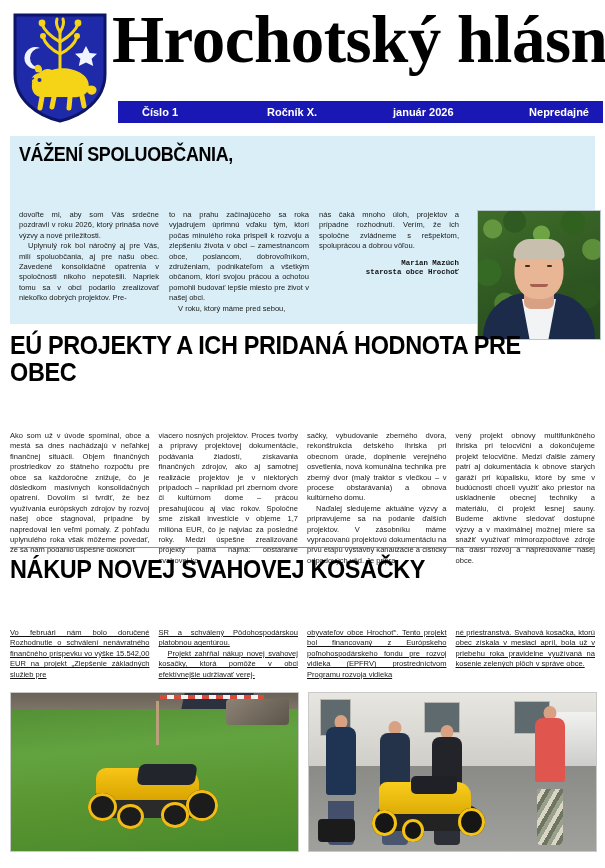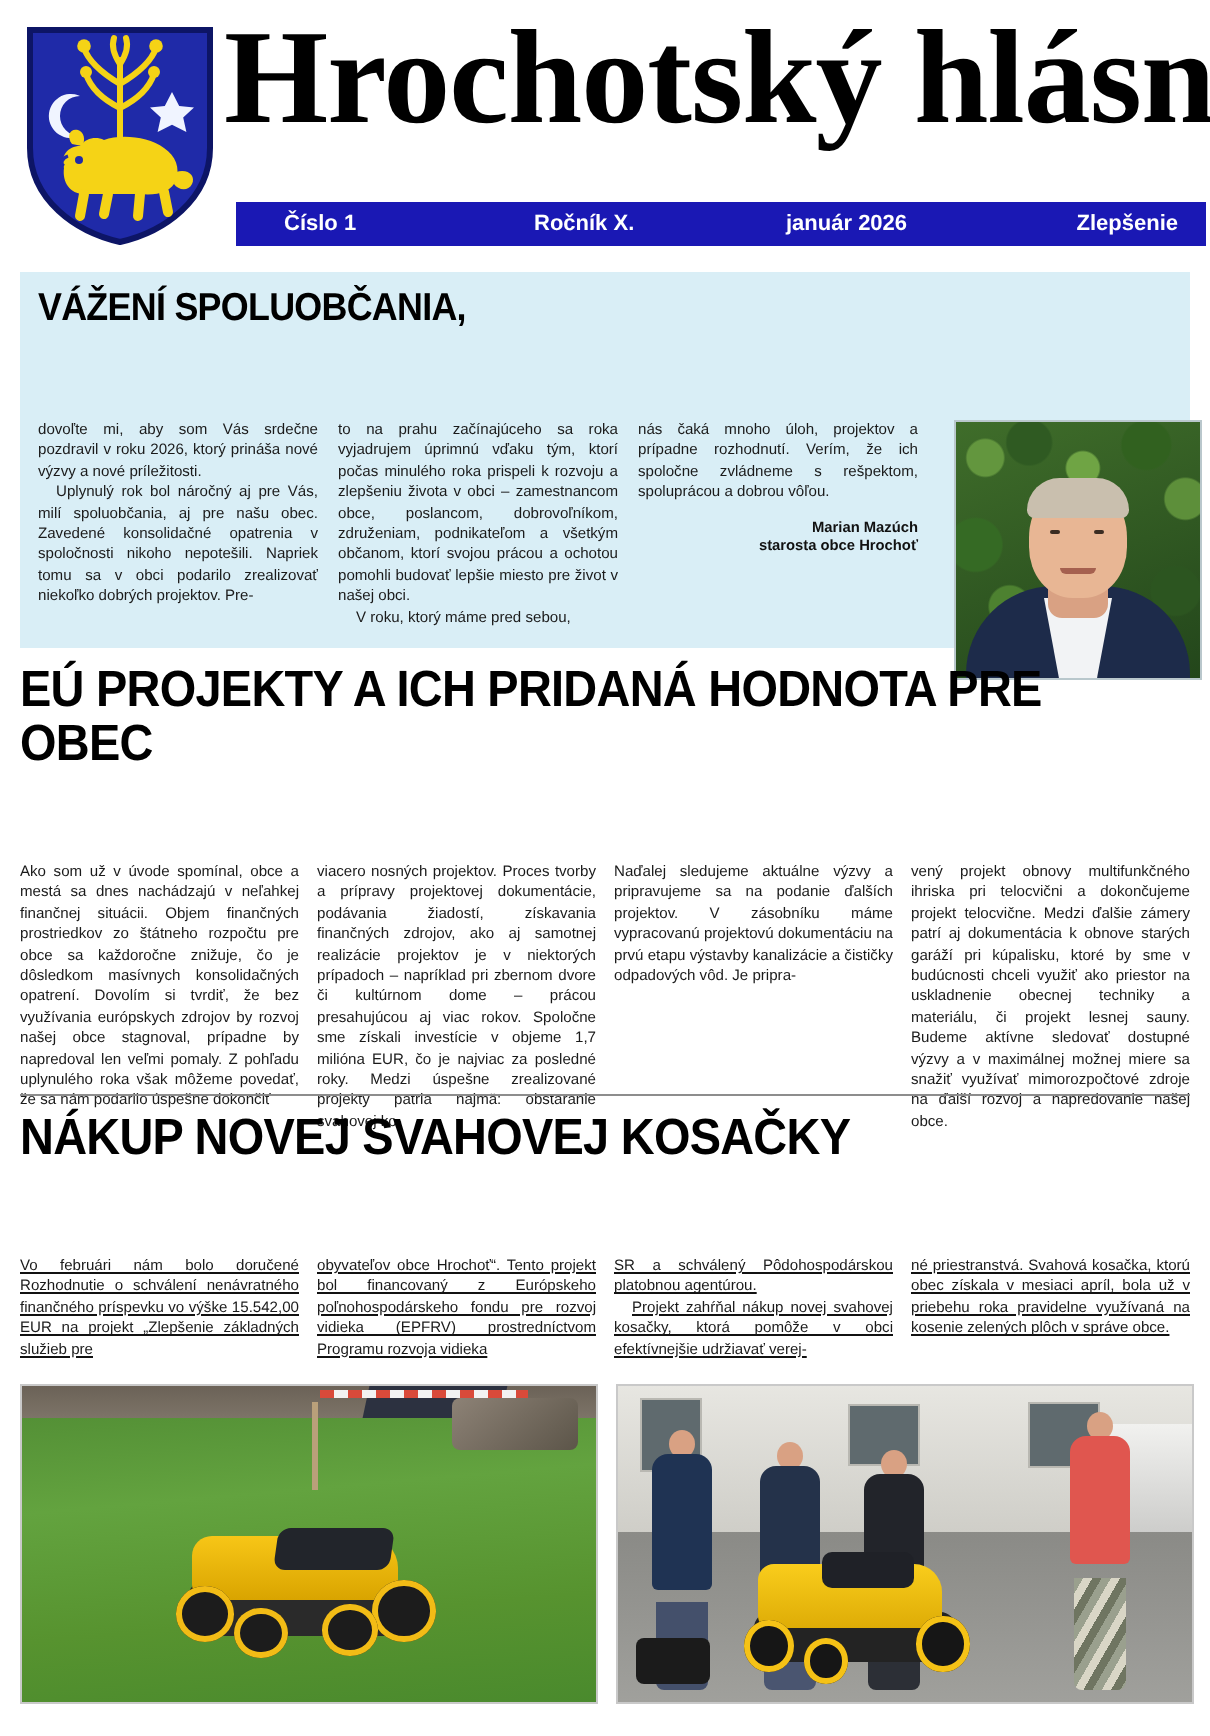--- a/index.html
+++ b/index.html
@@ -77,20 +77,21 @@
   .a1 .cols{ gap:10px; }
   .a1 .col-text{ flex:0 0 140px; }
   .a1 .col-photo{ flex:0 0 132px; position:relative; }
   .sign{
     margin-top:7px;
     text-align:right;
     font-size:7.4px;
     line-height:9.6px;
     font-weight:700;
     color:#111;
+    font-family:Liberation Mono, monospace;
   }
   .portrait{
     position:absolute; right:0; top:0; width:122px; height:128px;
     border:1px solid #b9c7cc;
     overflow:hidden;
     background:#2e4a22;
   }
   .portrait .foliage{
     position:absolute; inset:0;
     background:
@@ -261,21 +262,21 @@
       <path d="M30 85 L28 96 M42 85 L40 95 M58 85 L57 96 M70 84 L72 94" stroke="#f5d316" stroke-width="5" stroke-linecap="round"></path>
       <path d="M76 74 C82 72 86 76 84 80 C82 84 77 83 75 80" fill="#f5d316"></path>
     </svg>
 
     <div class="masthead-title">Hrochotský hlásnik</div>
 
     <div class="masthead-bar">
       <span class="mb-issue">Číslo 1</span>
       <span class="mb-volume">Ročník X.</span>
       <span class="mb-date">január 2026</span>
-      <span class="mb-price">Zlepšenie</span>
+      <span class="mb-price">Nepredajné</span>
     </div>
   </div>
 
   <div class="a1">
     <div class="headline">VÁŽENÍ SPOLUOBČANIA,</div>
     <div class="cols">
       <div class="col col-text">
         <p>dovoľte mi, aby som Vás srdečne pozdravil v roku 2026, ktorý prináša nové výzvy a nové príležitosti.</p>
         <p>Uplynulý rok bol náročný aj pre Vás, milí spoluobčania, aj pre našu obec. Zavedené konsolidačné opatrenia v spoločnosti nikoho nepotešili. Napriek tomu sa v obci podarilo zrealizovať niekoľko dobrých projektov. Pre-</p>
       </div>
@@ -309,42 +310,43 @@
   <div class="a2">
     <div class="headline">EÚ PROJEKTY A ICH PRIDANÁ HODNOTA PRE OBEC</div>
     <div class="cols">
       <div class="col">
         <p>Ako som už v úvode spomínal, obce a mestá sa dnes nachádzajú v neľahkej finančnej situácii. Objem finančných prostriedkov zo štátneho rozpočtu pre obce sa každoročne znižuje, čo je dôsledkom masívnych konsolidačných opatrení. Dovolím si tvrdiť, že bez využívania európskych zdrojov by rozvoj našej obce stagnoval, prípadne by napredoval len veľmi pomaly. Z pohľadu uplynulého roka však môžeme povedať, že sa nám podarilo úspešne dokončiť</p>
       </div>
       <div class="col">
         <p>viacero nosných projektov. Proces tvorby a prípravy projektovej dokumentácie, podávania žiadostí, získavania finančných zdrojov, ako aj samotnej realizácie projektov je v niektorých prípadoch – napríklad pri zbernom dvore či kultúrnom dome – prácou presahujúcou aj viac rokov. Spoločne sme získali investície v objeme 1,7 milióna EUR, čo je najviac za posledné roky. Medzi úspešne zrealizované projekty patria najmä: obstaranie svahovej ko-</p>
       </div>
       <div class="col">
+        <p>sačky, vybudovanie zberného dvora, rekonštrukcia detského ihriska pri obecnom úrade, doplnenie verejného osvetlenia, nová komunálna technika pre zberný dvor (malý traktor s vlečkou – v procese obstarávania) a obnova kultúrneho domu.</p>
         <p>Naďalej sledujeme aktuálne výzvy a pripravujeme sa na podanie ďalších projektov. V zásobníku máme vypracovanú projektovú dokumentáciu na prvú etapu výstavby kanalizácie a čističky odpadových vôd. Je pripra-</p>
       </div>
       <div class="col">
         <p>vený projekt obnovy multifunkčného ihriska pri telocvični a dokončujeme projekt telocvične. Medzi ďalšie zámery patrí aj dokumentácia k obnove starých garáží pri kúpalisku, ktoré by sme v budúcnosti chceli využiť ako priestor na uskladnenie obecnej techniky a materiálu, či projekt lesnej sauny. Budeme aktívne sledovať dostupné výzvy a v maximálnej možnej miere sa snažiť využívať mimorozpočtové zdroje na ďalší rozvoj a napredovanie našej obce.</p>
       </div>
     </div>
   </div>
 
   <div class="rule a2-rule"></div>
 
   <div class="a3">
     <div class="headline">NÁKUP NOVEJ SVAHOVEJ KOSAČKY</div>
     <div class="cols">
       <div class="col">
         <p>Vo februári nám bolo doručené Rozhodnutie o schválení nenávratného finančného príspevku vo výške 15.542,00 EUR na projekt „Zlepšenie základných služieb pre</p>
       </div>
       <div class="col">
-        <p>obyvateľov obce Hrochoť“. Tento projekt bol financovaný z Európskeho poľnohospodárskeho fondu pre rozvoj vidieka (EPFRV) prostredníctvom Programu rozvoja vidieka</p>
-      </div>
-      <div class="col">
         <p>SR a schválený Pôdohospodárskou platobnou agentúrou.</p>
         <p>Projekt zahŕňal nákup novej svahovej kosačky, ktorá pomôže v obci efektívnejšie udržiavať verej-</p>
+      </div>
+      <div class="col">
+        <p>obyvateľov obce Hrochoť“. Tento projekt bol financovaný z Európskeho poľnohospodárskeho fondu pre rozvoj vidieka (EPFRV) prostredníctvom Programu rozvoja vidieka</p>
       </div>
       <div class="col">
         <p>né priestranstvá. Svahová kosačka, ktorú obec získala v mesiaci apríl, bola už v priebehu roka pravidelne využívaná na kosenie zelených plôch v správe obce.</p>
       </div>
     </div>
   </div>
 
   <div class="photos">
 
     <div class="photo left">

